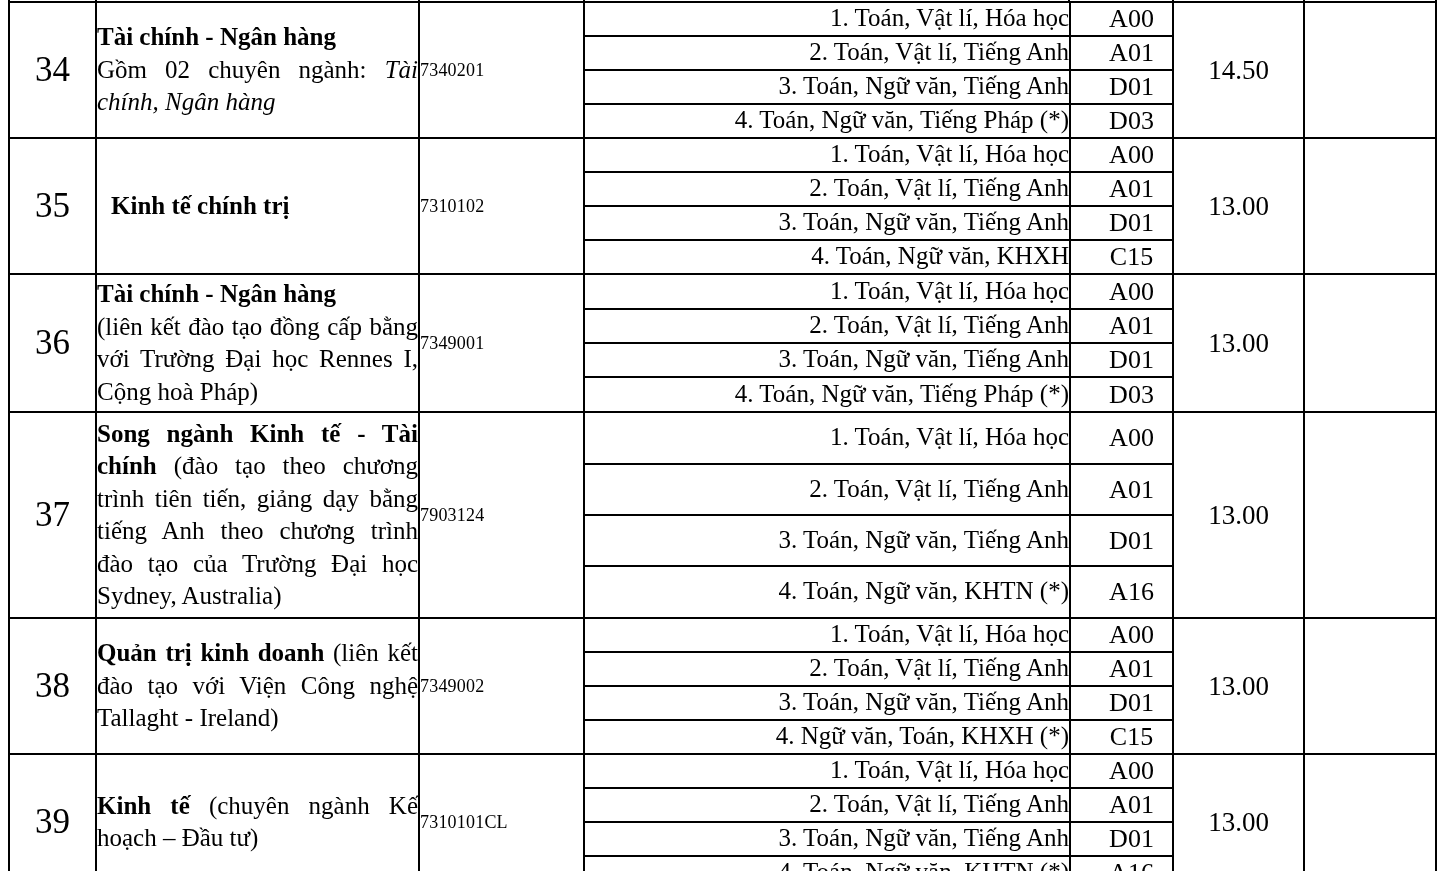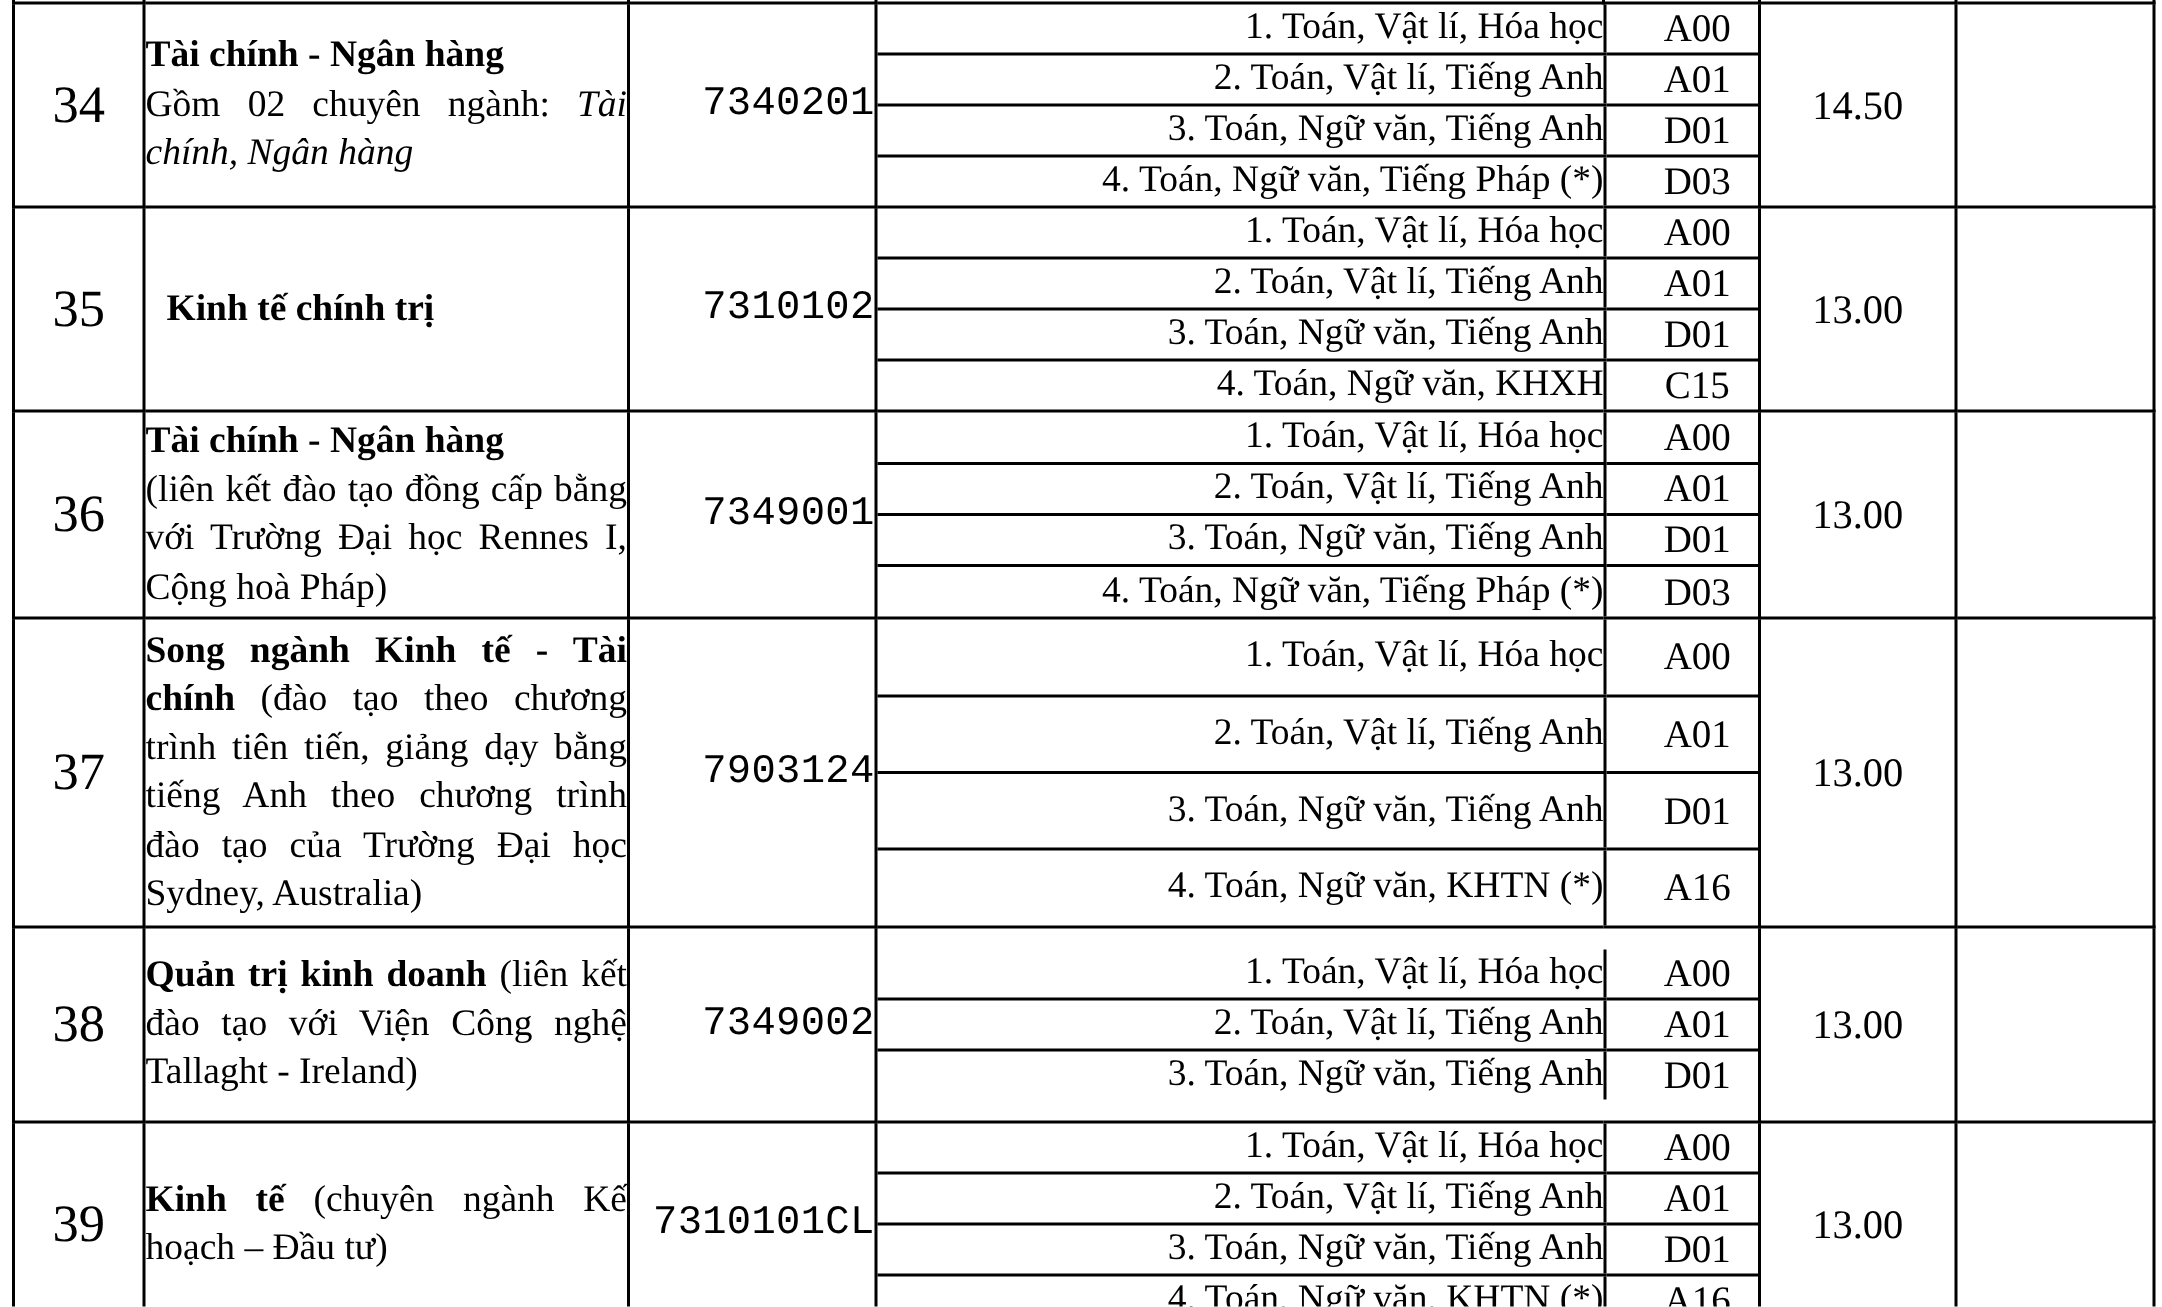--- a/index.html
+++ b/index.html
@@ -74,24 +74,23 @@
     text-align: left;
     padding-left: 14px;
   }
   .cell-major b {
     font-weight: bold;
   }
   .cell-major i {
     font-style: italic;
   }
   .cell-code {
-    text-align: right;
-    font-size: 27px;
+    text-align: left;
+    font-size: 18px;
     letter-spacing: 0.2px;
-    font-family: Liberation Mono, monospace;
   }
   .cell-score {
     text-align: center;
     font-size: 27px;
     margin-top: 12px;
   }
   .cell-note {
     text-align: center;
     font-size: 25px;
   }
@@ -307,20 +306,24 @@
                     <td class="sub-code">A00</td>
                   </tr>
                 <tr style="height:32px">
                     <td class="sub-text">2. Toán, Vật lí, Tiếng Anh</td>
                     <td class="sub-code">A01</td>
                   </tr>
                 <tr style="height:32px">
                     <td class="sub-text">3. Toán, Ngữ văn, Tiếng Anh</td>
                     <td class="sub-code">D01</td>
                   </tr>
+                <tr style="height:32px">
+                    <td class="sub-text">4. Ngữ văn, Toán, KHXH (*)</td>
+                    <td class="sub-code">C15</td>
+                  </tr>
               </tbody>
             </table>
           </td>
           <td class="cell-score"><span>13.00</span></td>
           <td class="cell-note"><span></span></td>
         </tr>
 
         <tr style="height:130px">
           <td class="cell-stt"><span>39</span></td>
           <td class="cell-major"><b>Kinh tế</b><span> (chuyên ngành Kế hoạch – Đầu tư)</span></td>

